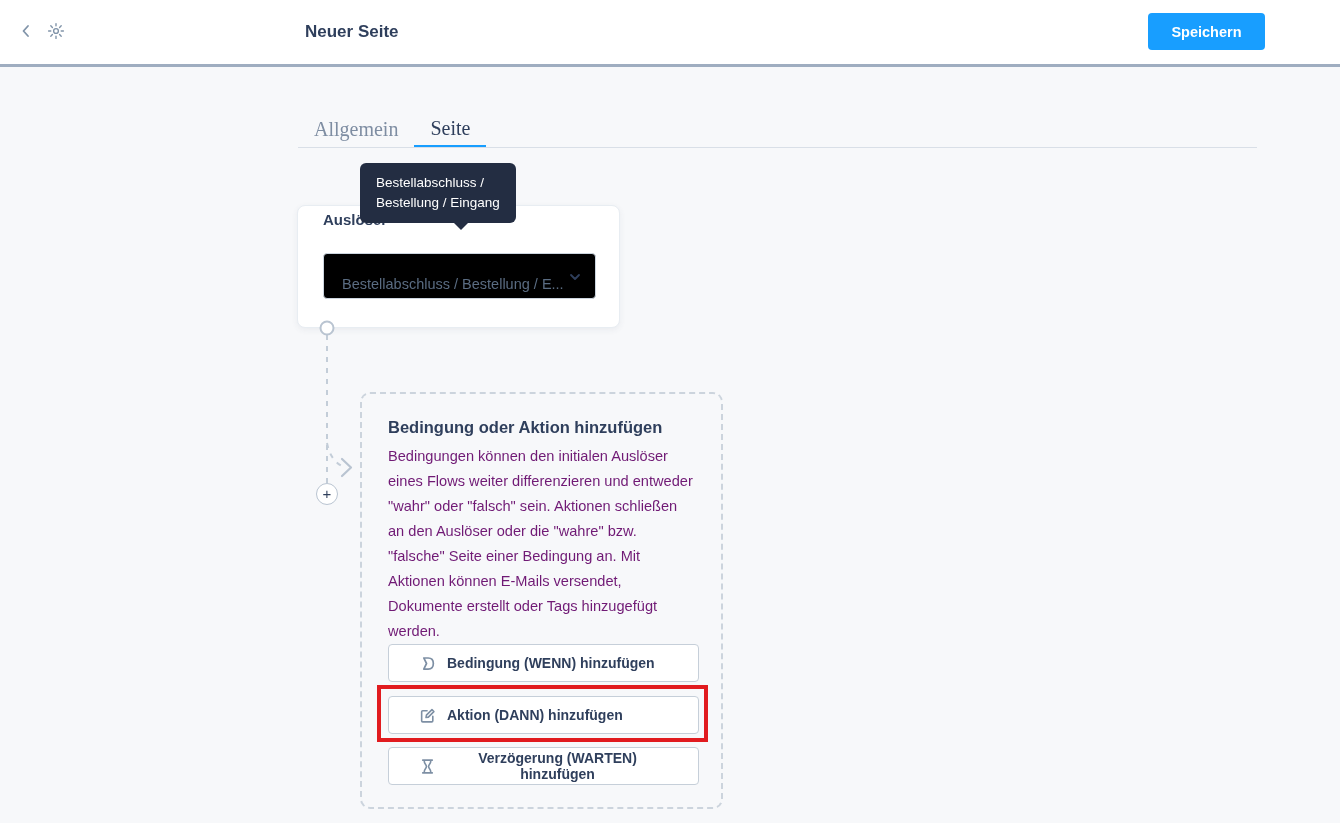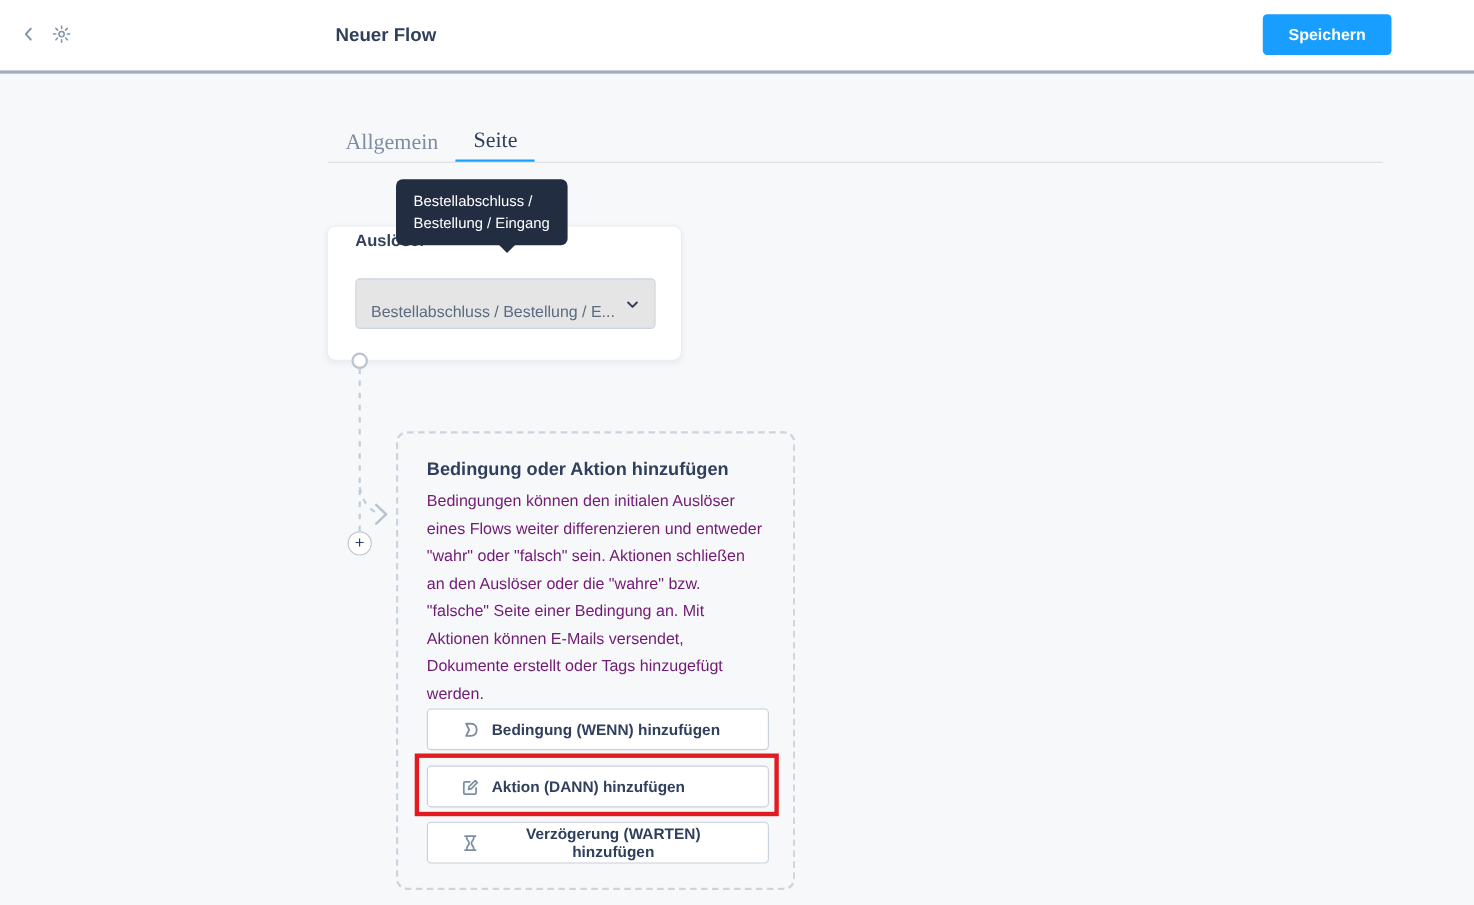--- a/index.html
+++ b/index.html
@@ -67,23 +67,23 @@
     background:#ffffff; border:1px solid #e8edf2; border-radius:8px;
     box-shadow:0 2px 6px rgba(60,75,100,.07); z-index:3;
   }
   .trigger-label {
     position:absolute; left:25px; top:5px;
     font-size:15px; font-weight:700; color:#2f3f5c;
   }
   .required-mark { color:#189eff; font-weight:700; }
   .trigger-select {
     position:absolute; left:25px; top:47px; width:273px; height:46px;
-    background:#e5e5e5; border:1px solid #ccd5df; border-radius:4px;
+    background:#000000; border:1px solid #ccd5df; border-radius:4px;
     display:flex; align-items:center; padding:15px 36px 0 18px;
-    font-size:14.5px; color:#5a6c82; cursor:pointer; white-space:nowrap; overflow:hidden;justify-content:flex-end;
+    font-size:14.5px; color:#5a6c82; cursor:pointer; white-space:nowrap; overflow:hidden;
   }
   .trigger-select .chev { position:absolute; right:13px; top:16px; }
 
   
   .connector-svg { position:absolute; top:0; left:0; z-index:4; pointer-events:none; }
   .plus-btn {
     position:absolute; left:316px; top:483px; width:22px; height:22px;
     border-radius:50%; background:#ffffff; border:1.5px solid #b9c4d1;
     color:#2f3f5c; font-size:15px; line-height:18px; text-align:center;
     cursor:pointer; z-index:6; font-family:"Liberation Sans",sans-serif; padding:0;
@@ -132,21 +132,21 @@
     </span>
   </button>
   <button class="icon-btn gear-btn">
     <span>
       <svg width="18" height="18" viewBox="0 0 18 18" fill="none" stroke="#8194a9" stroke-width="1.4" stroke-linecap="round">
           <circle cx="9" cy="9" r="2.4"></circle>
           <path d="M9 1.6v2.2M9 14.2v2.2M1.6 9h2.2M14.2 9h2.2M3.8 3.8l1.6 1.6M12.6 12.6l1.6 1.6M14.2 3.8l-1.6 1.6M5.4 12.6l-1.6 1.6"></path>
         </svg>
     </span>
   </button>
-  <div class="page-title">Neuer Flow</div>
+  <div class="page-title">Neuer Seite</div>
   <button class="save-btn">Speichern</button>
 </div>
 
 <div class="tabs">
   <button class="tab">Allgemein</button>
   <button class="tab active">Seite</button>
 </div>
 
 <div class="trigger-card">
   <div class="trigger-label">

